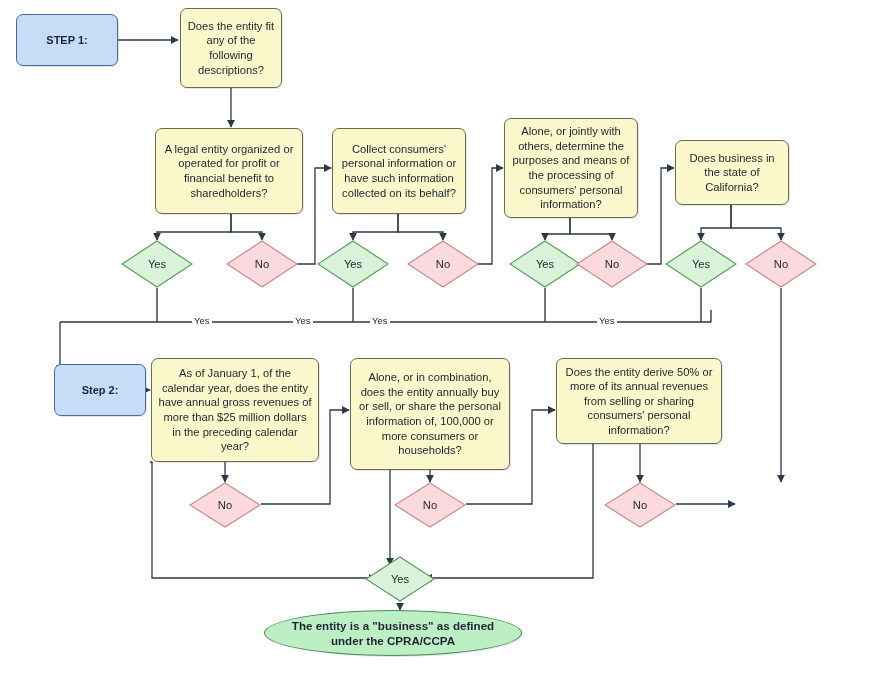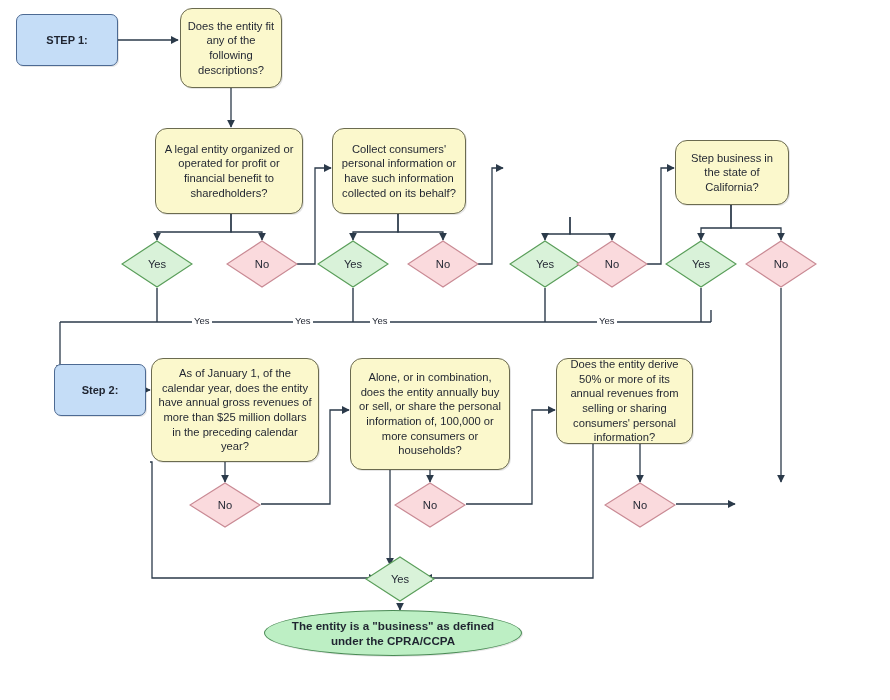--- a/index.html
+++ b/index.html
@@ -1,20 +1,20 @@
 <!DOCTYPE html>
 <html><head>
 <meta charset="utf-8">
 <style>
   html,body{margin:0;padding:0;background:#ffffff;}
   body{font-family:"Liberation Sans","DejaVu Sans",sans-serif;}
   #stage{position:relative;width:890px;height:700px;background:#ffffff;overflow:hidden;}
   #wires{position:absolute;left:0;top:0;width:890px;height:700px;}
   .node{position:absolute;box-sizing:border-box;display:flex;align-items:center;justify-content:center;text-align:center;}
-  .proc{border:1px solid #6b6b50;border-radius:12px;background:#fbf8cc;color:#1f2430;
+  .proc{border:1px solid #6b6b50;border-radius:7px;background:#fbf8cc;color:#1f2430;
         font-size:11.2px;line-height:14.6px;padding:3px 6px;
         box-shadow:1px 1px 0 rgba(0,0,0,.10);}
   .term{border:1px solid #4d6a93;border-radius:7px;background:#c5ddf7;color:#1f2430;
         font-size:11px;font-weight:bold;line-height:15px;
         box-shadow:1px 1px 0 rgba(0,0,0,.10);}
   .ellipse{border:1px solid #4a8a55;border-radius:50%;background:#bdefc4;color:#1f2430;
         font-size:11.6px;font-weight:bold;line-height:15px;padding:0 14px;
         box-shadow:1px 1px 0 rgba(0,0,0,.10);}
   .dia{position:absolute;}
   .dia .shape{position:absolute;left:0;top:0;width:100%;height:100%;}
@@ -105,23 +105,26 @@
   </div>
 
   <div class="node proc" style="left:155px;top:128px;width:148px;height:86px;">
     <span>A legal entity organized or operated for profit or financial benefit to sharedholders?</span>
   </div>
 
   <div class="node proc" style="left:332px;top:128px;width:134px;height:86px;">
     <span>Collect consumers' personal information or have such information collected on its behalf?</span>
   </div>
 
+  <div class="node proc" style="left:504px;top:118px;width:134px;height:100px;">
+    <span>Alone, or jointly with others, determine the purposes and means of the processing of consumers' personal information?</span>
+  </div>
 
   <div class="node proc" style="left:675px;top:140px;width:114px;height:65px;">
-    <span>Step business in the state of California?</span>
+    <span>Does business in the state of California?</span>
   </div>
 
   <div class="dia" style="left:121px;top:240px;width:72px;height:48px;">
     <svg class="shape" viewBox="0 0 72 48">
       <polygon points="36,1 71,24 36,47 1,24" fill="#d9f2d9" stroke="#5a9e5a" stroke-width="1.2"></polygon>
     </svg>
     <span class="txt">Yes</span>
   </div>
 
   <div class="dia" style="left:226px;top:240px;width:72px;height:48px;">
@@ -183,21 +186,21 @@
   </div>
 
   <div class="node proc" style="left:151px;top:358px;width:168px;height:104px;">
     <span>As of January 1, of the calendar year, does the entity have annual gross revenues of more than $25 million dollars in the preceding calendar year?</span>
   </div>
 
   <div class="node proc" style="left:350px;top:358px;width:160px;height:112px;">
     <span>Alone, or in combination, does the entity annually buy or sell, or share the personal information of, 100,000 or more consumers or households?</span>
   </div>
 
-  <div class="node proc" style="left:556px;top:358px;width:137px;height:86px;">
+  <div class="node proc" style="left:556px;top:358px;width:166px;height:86px;">
     <span>Does the entity derive 50% or more of its annual revenues from selling or sharing consumers' personal information?</span>
   </div>
 
   <div class="dia" style="left:189px;top:482px;width:72px;height:46px;">
     <svg class="shape" viewBox="0 0 72 46">
       <polygon points="36,1 71,23 36,45 1,23" fill="#fadadd" stroke="#c98a94" stroke-width="1.2"></polygon>
     </svg>
     <span class="txt">No</span>
   </div>
 

